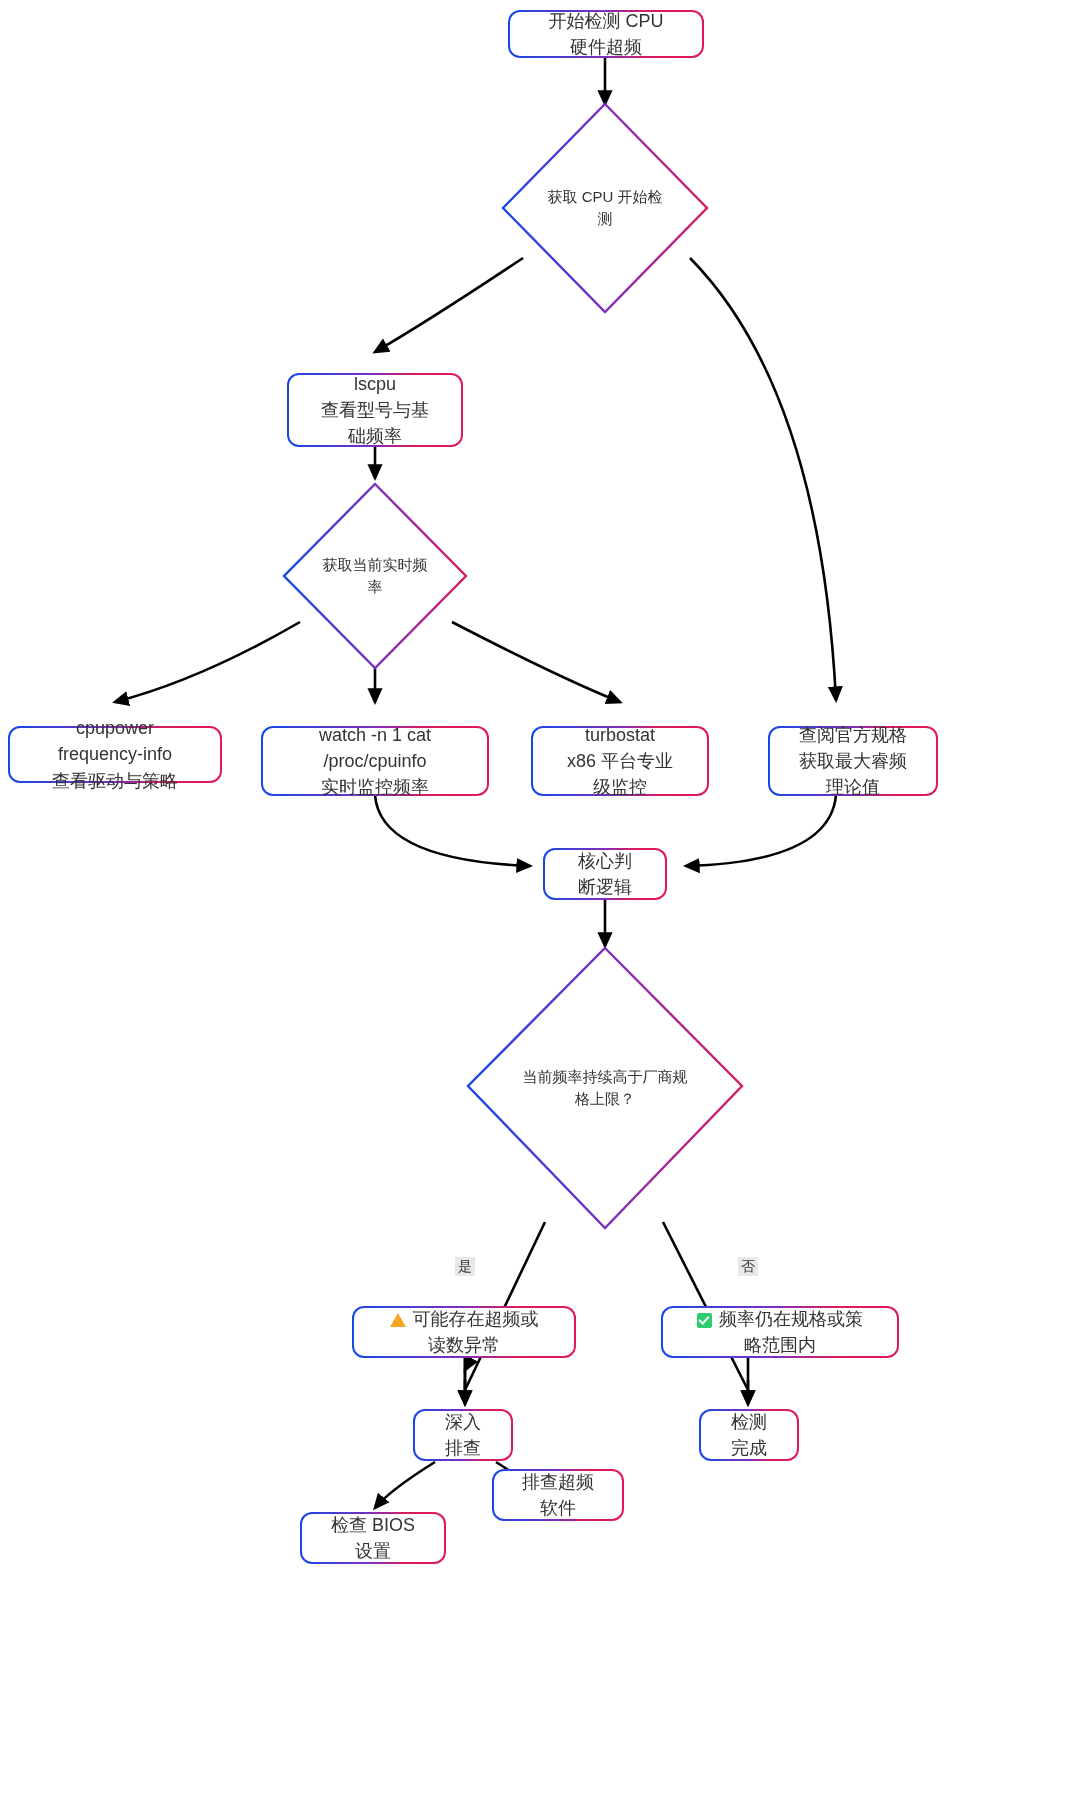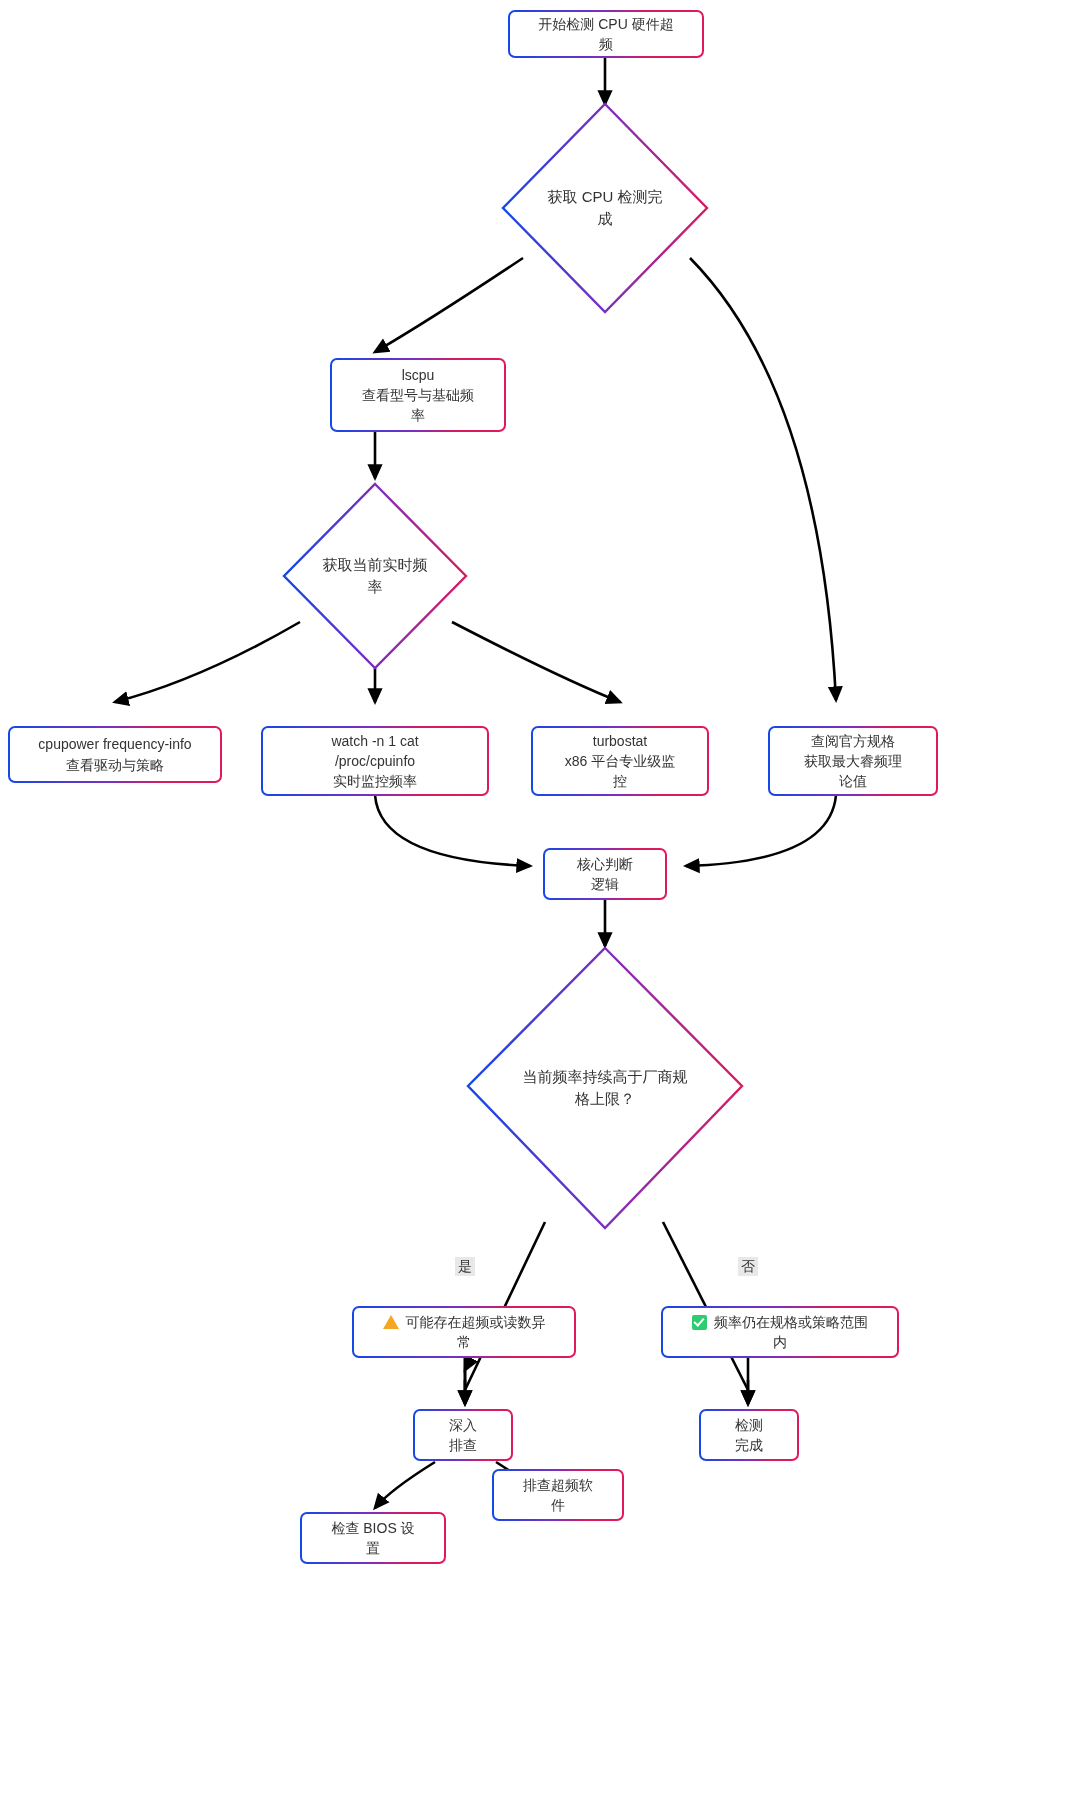--- a/index.html
+++ b/index.html
@@ -30,25 +30,25 @@
   
   .node {
     position: absolute;
     box-sizing: border-box;
     background: #ffffff;
     display: flex;
     align-items: center;
     justify-content: center;
     text-align: center;
     line-height: 1.45;
-    font-size: 14px;
+    font-size: 18px;
     color: #333333;
     padding: 6px 28px;
     border: 2px solid transparent;
-    border-radius: 7px;
+    border-radius: 12px;
     background-image:
       linear-gradient(#ffffff, #ffffff),
       linear-gradient(90deg, #1448e8 0%, #7b2fbf 48%, #d81b60 72%, #e0195b 100%);
     background-origin: border-box;
     background-clip: padding-box, border-box;
   }
   .node .lines { width: 100%; }
   .node .l2 { display: block; }
 
   
@@ -173,21 +173,21 @@
 
     <polygon points="605,104 707,208 605,312 503,208" fill="#ffffff" stroke="url(#gradDia1)" stroke-width="2.4"></polygon>
     <polygon points="375,484 466,576 375,668 284,576" fill="#ffffff" stroke="url(#gradDia1)" stroke-width="2.4"></polygon>
     <polygon points="605,948 742,1086 605,1228 468,1086" fill="#ffffff" stroke="url(#gradDia1)" stroke-width="2.4"></polygon>
   </svg>
 
   <div class="node" style="left:508px; top:10px; width:196px; height:48px;">
     <span class="lines">开始检测 CPU 硬件超频</span>
   </div>
 
-  <div class="node" style="left:287px; top:358px; width:176px; height:74px;margin-left:43px;">
+  <div class="node" style="left:287px; top:373px; width:176px; height:74px;">
     <span class="lines">
       <span class="l1">lscpu</span>
       <span class="l2">查看型号与基础频率</span>
     </span>
   </div>
 
   <div class="node" style="left:8px; top:726px; width:214px; height:57px;justify-content:center;">
     <span class="lines">
       <span class="l1">cpupower frequency-info</span>
       <span class="l2">查看驱动与策略</span>
@@ -241,21 +241,21 @@
 
   <div class="node" style="left:300px; top:1512px; width:146px; height:52px;">
     <span class="lines">检查 BIOS 设置</span>
   </div>
 
   <div class="node" style="left:492px; top:1469px; width:132px; height:52px;">
     <span class="lines">排查超频软件</span>
   </div>
 
   <div class="diamond" style="left:503px; top:104px; width:204px; height:208px;">
-    <div class="dlabel">获取 CPU 检测完成</div>
+    <div class="dlabel">获取 CPU 开始检测</div>
   </div>
 
   <div class="diamond" style="left:284px; top:484px; width:182px; height:184px;align-items:center;">
     <div class="dlabel">获取当前实时频率</div>
   </div>
 
   <div class="diamond" style="left:468px; top:948px; width:274px; height:280px;">
     <div class="dlabel">
       <span>当前频率持续高于厂商规格上</span><span>限？</span>
     </div>

